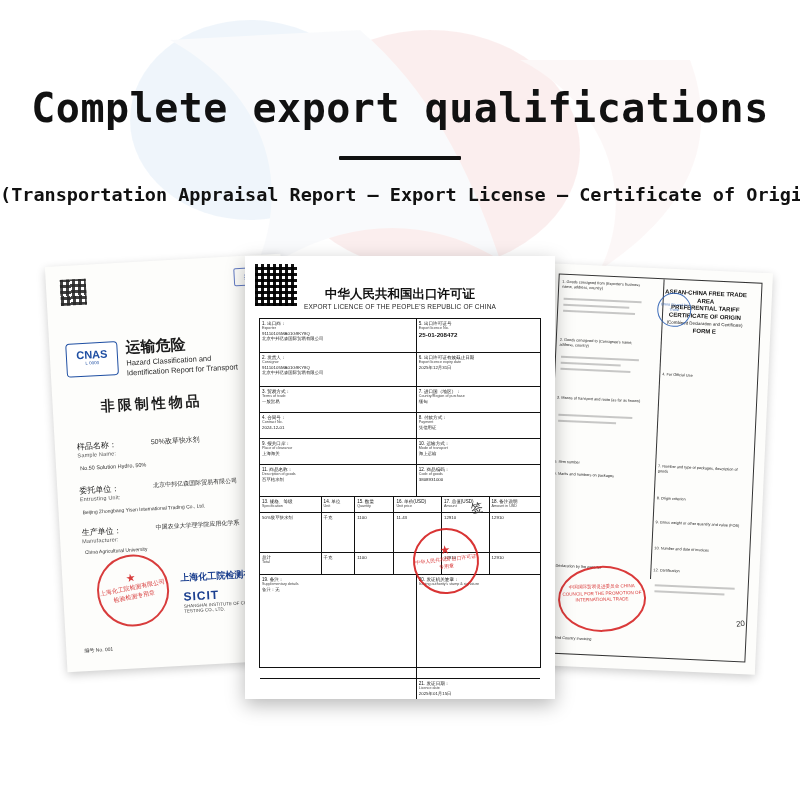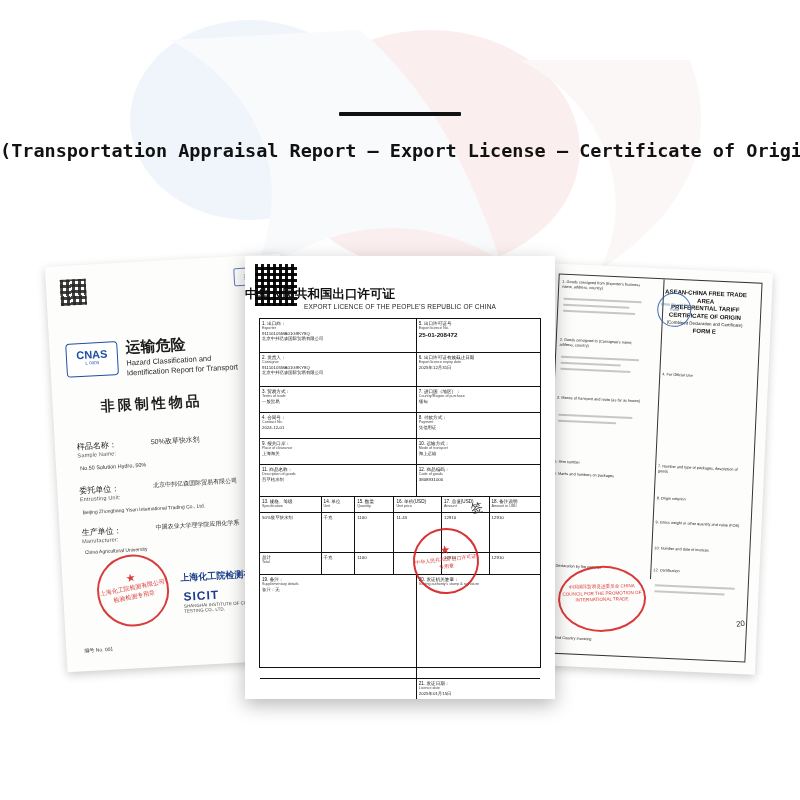--- a/index.html
+++ b/index.html
@@ -255,21 +255,21 @@
     left: 10px; top: 8px;
     width: 42px; height: 42px;
     background:
       repeating-linear-gradient(0deg,#111 0 3px,#fff 3px 6px),
       repeating-linear-gradient(90deg,#111 0 3px,#fff 3px 6px);
     background-blend-mode: multiply;
   }
   .c-title-cn {
     position: absolute;
     left: 0; right: 0; top: 30px;
-    text-align: left;
+    text-align: center;
     font-size: 12.5px;
     font-weight: bold;
     color: #111;
   }
   .c-title-en {
     position: absolute;
     left: 0; right: 0; top: 47px;
     text-align: center;
     font-size: 6.5px;
     color: #222;
@@ -425,20 +425,21 @@
   <svg class="watermark" viewBox="0 0 800 330">
     <g opacity="0.10">
       <ellipse cx="250" cy="120" rx="120" ry="100" fill="#6fa8dc"></ellipse>
       <ellipse cx="430" cy="150" rx="150" ry="120" fill="#e06666"></ellipse>
       <path d="M170 40 C 260 90, 300 180, 250 280 C 330 220, 420 210, 500 260 C 470 170, 430 90, 360 30 Z" fill="#cfd8e6"></path>
       <path d="M520 60 C 600 100, 640 190, 600 270 C 690 210, 720 140, 690 60 Z" fill="#e8b4b4"></path>
     </g>
   </svg>
 
   <div class="headline-block">
+    <h1 class="headline">Complete export qualifications</h1>
     <div class="divider"></div>
     <div class="subhead">(Transportation Appraisal Report – Export License – Certificate of Origin)</div>
   </div>
 
   <div class="docs">
 
     <div class="doc doc-left">
       <div class="l-qr"></div>
       <div class="l-stamp-top">鉴定</div>
 

